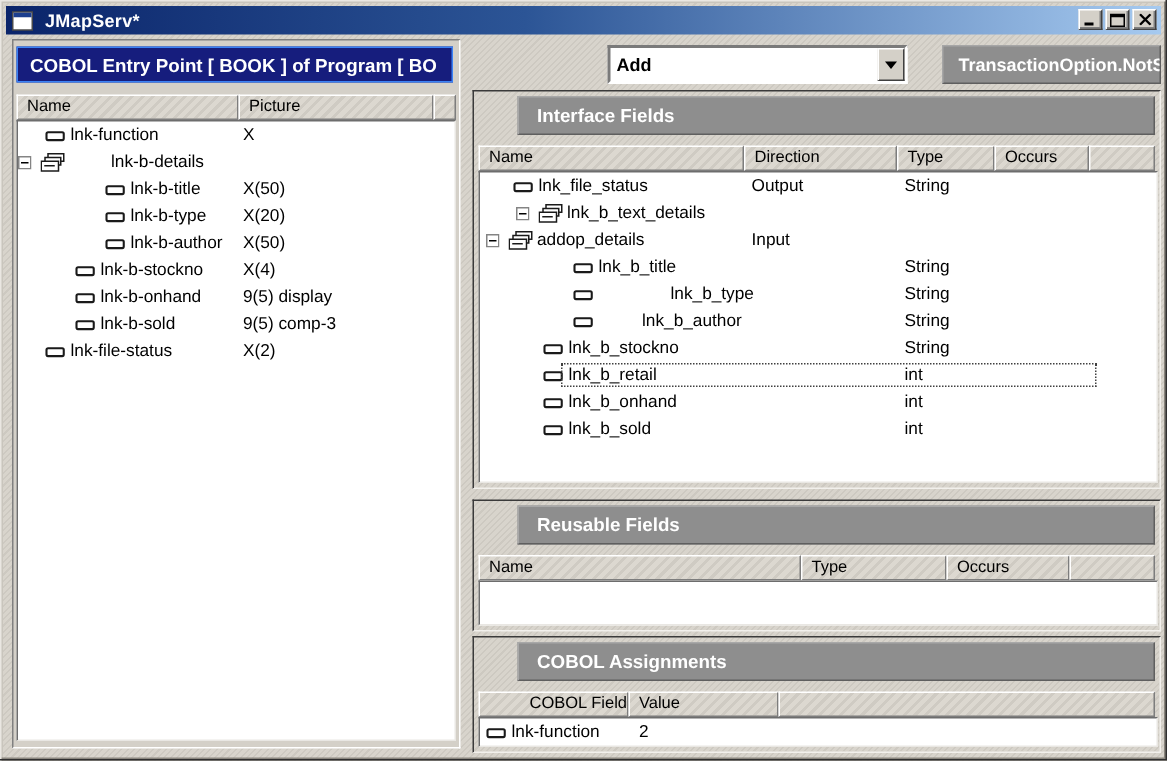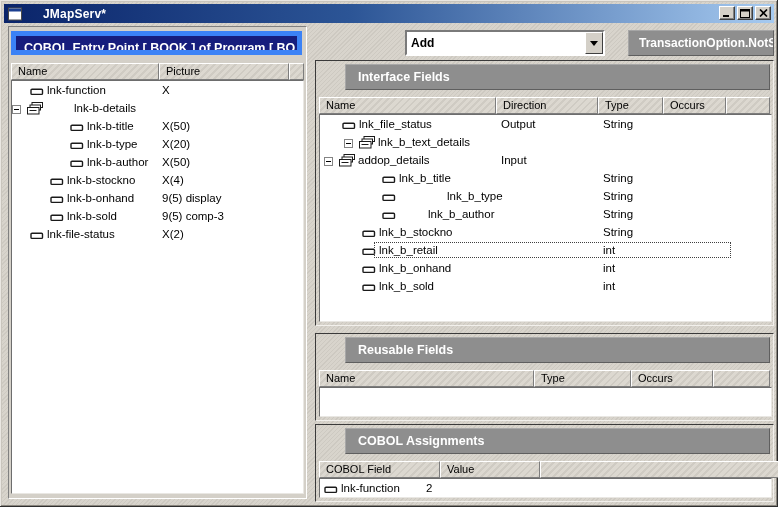--- a/index.html
+++ b/index.html
@@ -14,37 +14,37 @@
     box-shadow:inset -1px -1px 0 #2f2f2f, inset 1px 1px 0 #eae7e2,
                inset -2px -2px 0 #8a867e, inset 2px 2px 0 #c9c5bd;
   }
   
   #titlebar{
     position:absolute;left:4px;top:4px;width:770px;height:19px;
     background:linear-gradient(90deg,var(--tb-left) 0%, #2c5596 45%, var(--tb-right) 100%);
     display:flex;align-items:center;
   }
   #titlebar .app-icon{width:15px;height:14px;margin-left:4px;display:inline-block;}
-  #titlebar .title{color:#fff;font-weight:bold;font-size:12px;margin-left:20px;letter-spacing:.2px;}
+  #titlebar .title{color:#fff;font-weight:bold;font-size:12px;margin-left:7px;letter-spacing:.2px;}
   #winbtns{position:absolute;right:3px;top:2px;display:flex;gap:2px;}
   .winbtn{
     width:16px;height:14px;padding:0;background:#d4d0c8;
     border:1px solid;border-color:#fff #404040 #404040 #fff;
     box-shadow:inset -1px -1px 0 #808080;
     display:flex;align-items:center;justify-content:center;cursor:default;
   }
   .winbtn svg{display:block;}
   
   #left-panel{position:absolute;left:8px;top:26px;width:297px;height:471px;
     background:#d4d0c8;border:1px solid;border-color:#808080 #fff #fff #808080;}
   #blue-header{
     position:absolute;left:2px;top:4px;width:291px;height:24px;box-sizing:border-box;
     background:var(--blue);color:#fff;font-weight:bold;font-size:12.5px;
     line-height:24px;padding-left:8px;white-space:nowrap;overflow:hidden;
-    border:5px solid #3b82f6;
+    border:1px solid #3b82f6;
   }
   .col-row{position:absolute;display:flex;height:17px;}
   .colhdr{
     box-sizing:border-box;height:17px;line-height:15px;padding-left:6px;
     background-image:repeating-linear-gradient(135deg,#dcd8d0 0 3px,#cfcbc3 3px 5px);
     border:1px solid;border-color:#fff #7d7d7d #7d7d7d #fff;
     white-space:nowrap;overflow:hidden;font-size:11px;
   }
   #left-cols{left:2px;top:36px;width:293px;}
   #left-tree{position:absolute;left:2px;top:53px;width:293px;height:414px;box-sizing:border-box;
@@ -328,21 +328,21 @@
         <div class="colhdr" style="width: 97px;">Type</div>
         <div class="colhdr" style="width: 82px;">Occurs</div>
         <div class="colhdr" style="width: 57px;"></div>
       </div>
     <div class="rows-area" id="reusable-rows"></div>
   </div>
 
   <div id="cobol-section" class="section">
     <div class="sec-header">COBOL Assignments</div>
     <div class="col-row" id="cobol-cols">
-        <div class="colhdr" style="width: 121px;">COBOL Field</div>
+        <div class="colhdr" style="width: 100px; text-align: right;">COBOL Field</div>
         <div class="colhdr" style="width: 100px;">Value</div>
         <div class="colhdr" style="width: 251px;"></div>
       </div>
     <div class="rows-area" id="cobol-rows">
         <div class="trow">
           <span class="t-icon" style="left: 4px;"><svg width="14" height="8" viewBox="0 0 14 8">
               <rect x="1" y="1.2" width="11.5" height="5.2" rx="1" fill="#fff" stroke="#1a1a1a" stroke-width="1.4"></rect>
             </svg></span>
           <span class="tname" style="left: 21px;">lnk-function</span>
           <span class="tcell" style="left: 106px;">2</span>

